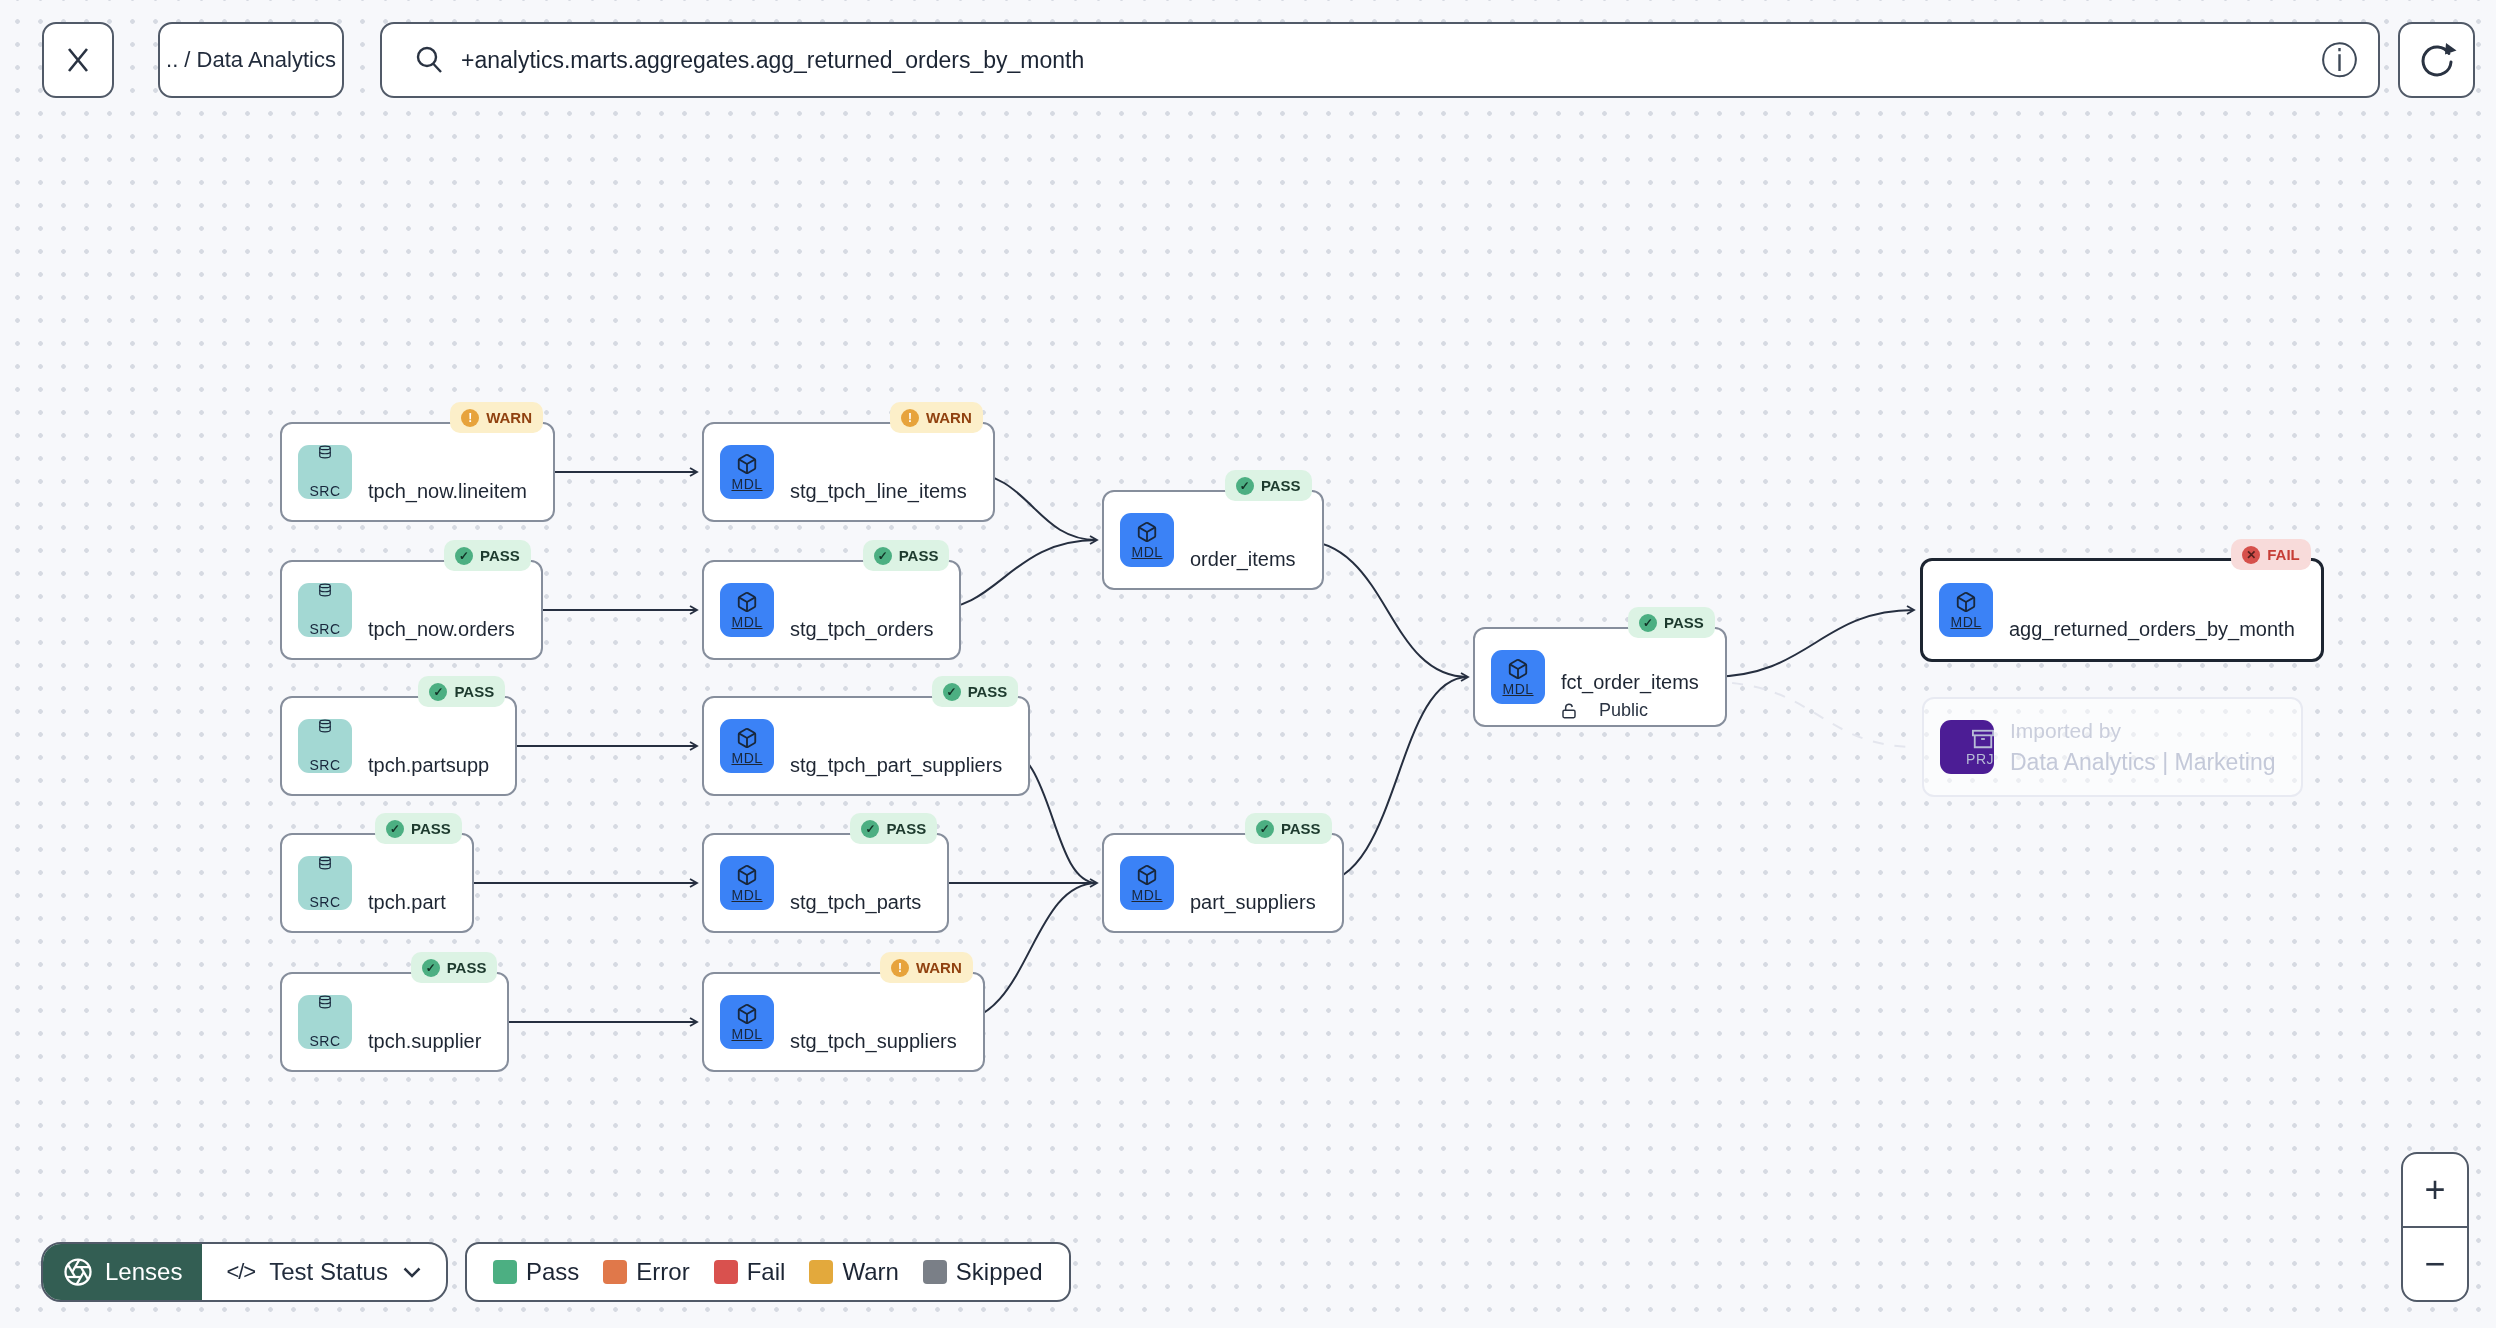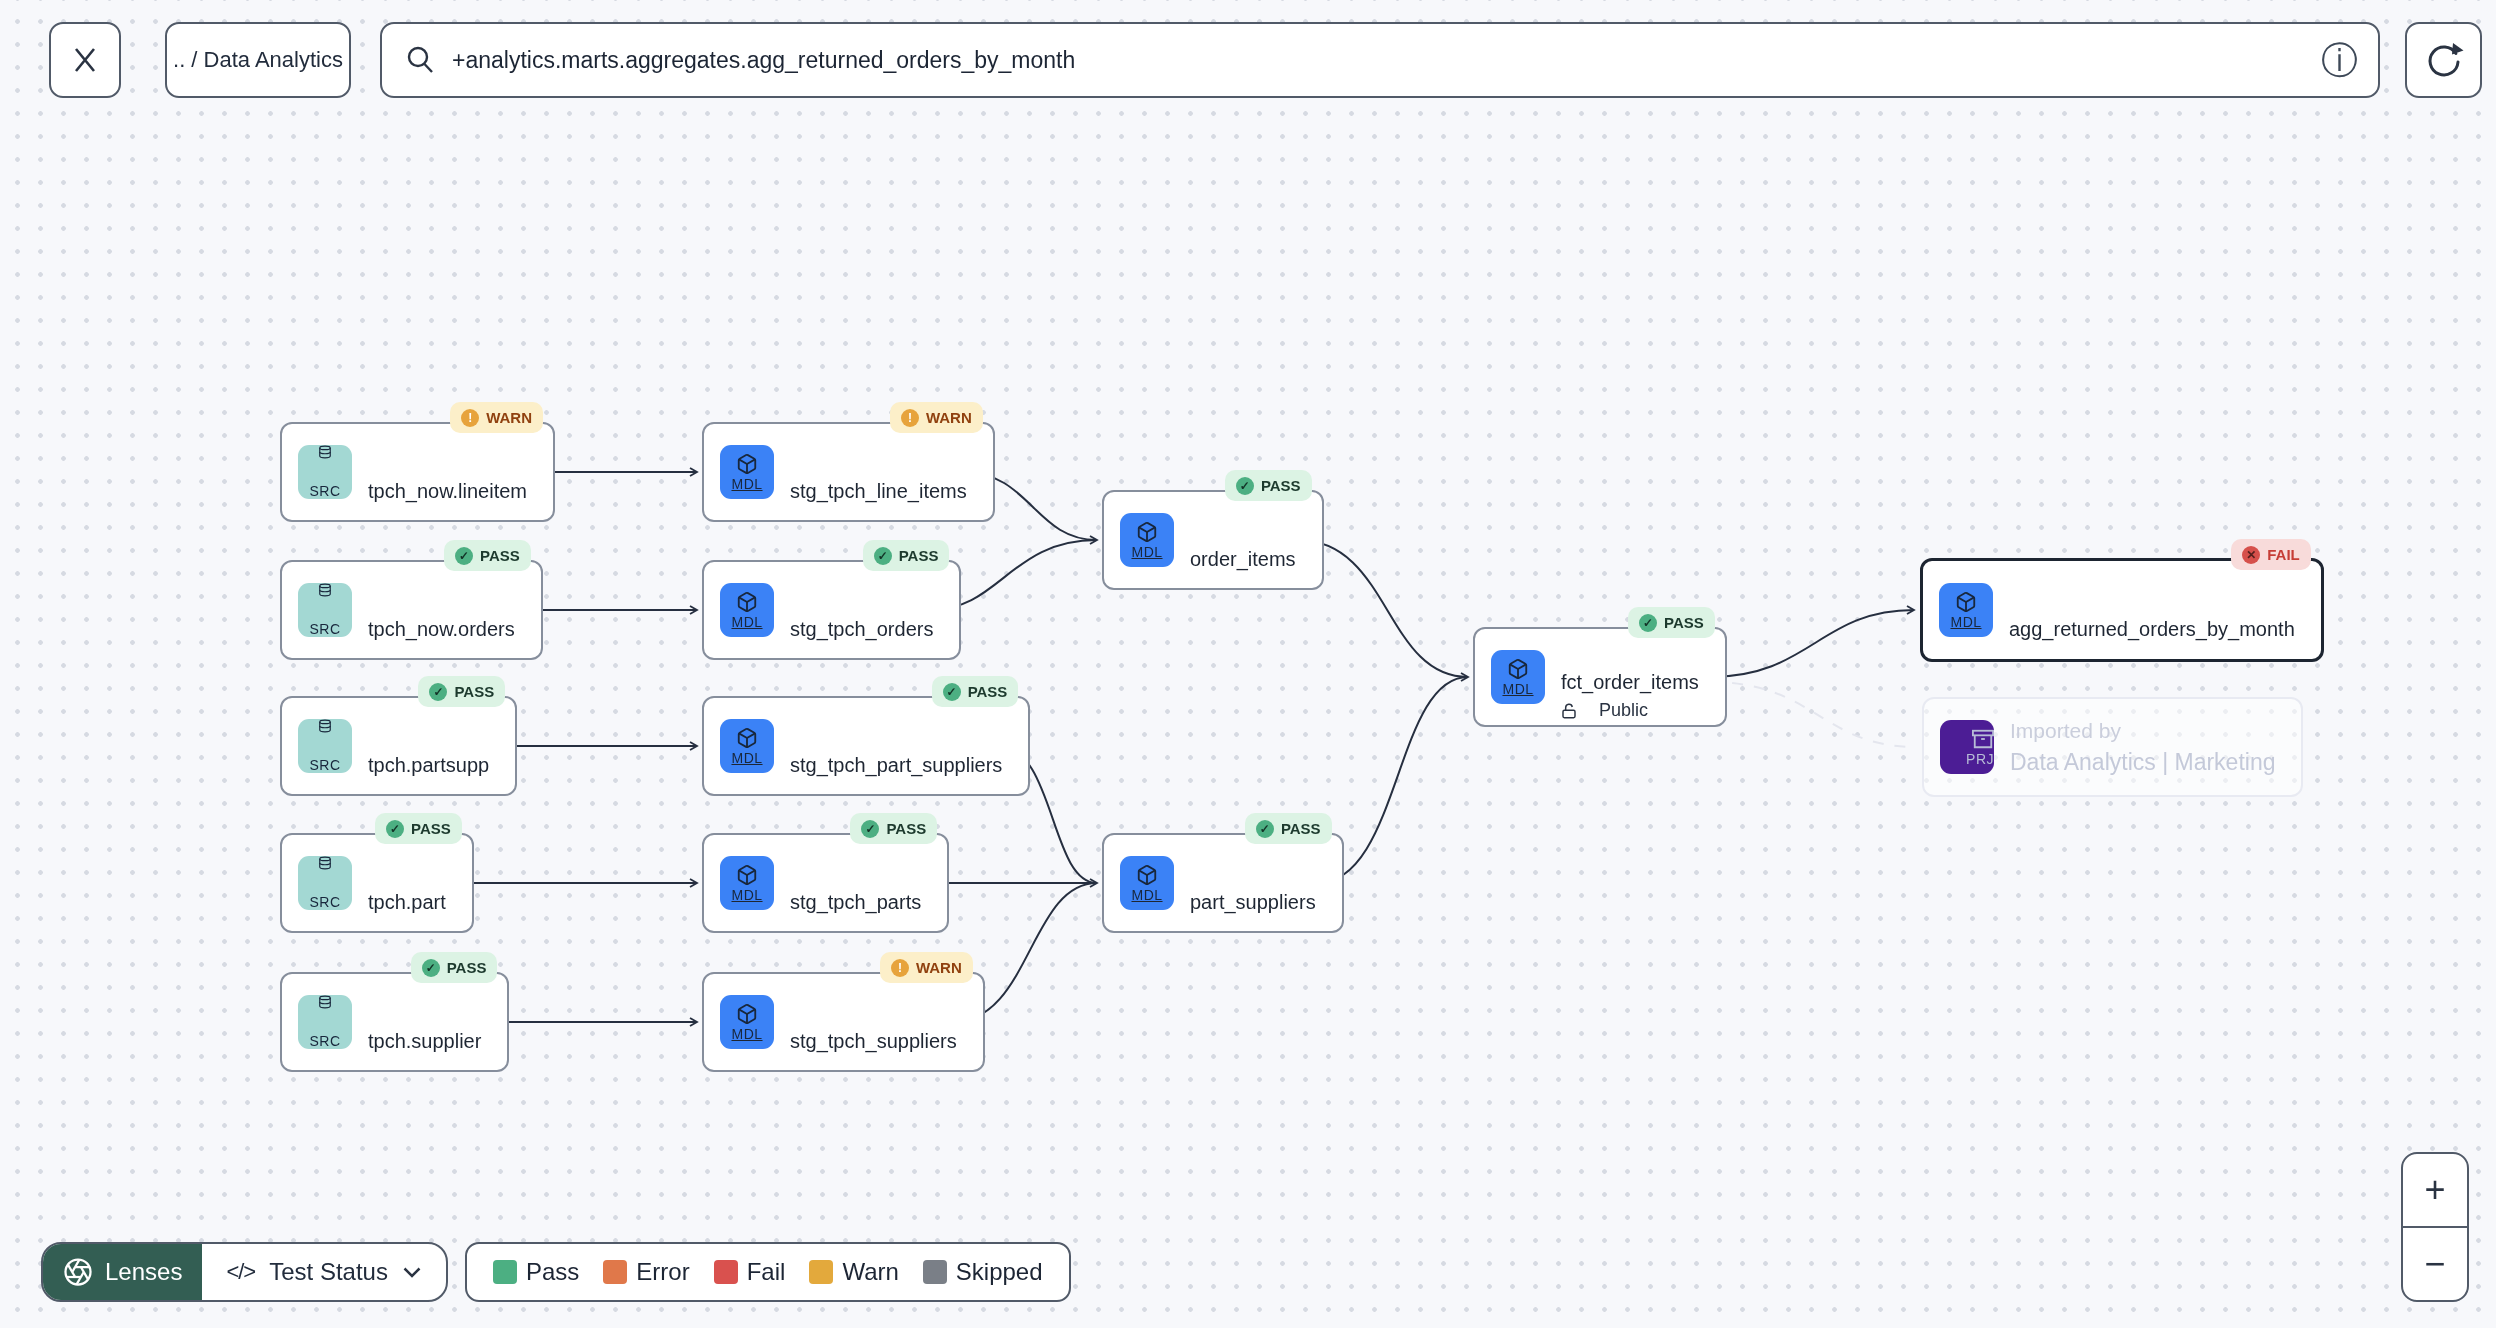--- a/index.html
+++ b/index.html
@@ -6,28 +6,28 @@
   body{
     width:2496px;height:1328px;position:relative;overflow:hidden;
     font-family:"Liberation Sans",sans-serif;color:#1e2633;
     background-color:#f7f8fb;
     background-image:radial-gradient(circle,#d6dae2 2px,rgba(0,0,0,0) 2.6px);
     background-size:23px 23px;background-position:6px 10px;
   }
   
   .toolbar-btn{
     position:absolute;top:22px;height:76px;background:#fff;border:2.5px solid #515a68;
-    border-radius:14px;display:flex;align-items:center;justify-content:center;box-sizing:border-box;z-index:6;margin-left:7px;
+    border-radius:14px;display:flex;align-items:center;justify-content:center;box-sizing:border-box;z-index:6;
   }
   #close-btn{left:42px;width:72px;}
   #breadcrumb-btn{left:158px;width:186px;font-size:22px;color:#222c3c;}
   #search-bar{
     position:absolute;top:22px;left:380px;width:2000px;height:76px;background:#fff;
     border:2.5px solid #515a68;border-radius:14px;box-sizing:border-box;
-    display:flex;align-items:center;padding:0 20px 0 22px;z-index:6;gap:14px;
+    display:flex;align-items:center;padding:0 20px 0 31px;z-index:6;gap:14px;
   }
   #search-bar input{
     flex:1;border:none;outline:none;font-family:inherit;font-size:23px;color:#1c2534;background:transparent;
   }
   .info-glyph{font-size:37px;color:#3e4958;line-height:1;}
   #refresh-btn{left:2398px;width:77px;}
   svg.ic{display:block;}
   
   #edges{position:absolute;left:0;top:0;z-index:1;}
   .node{

